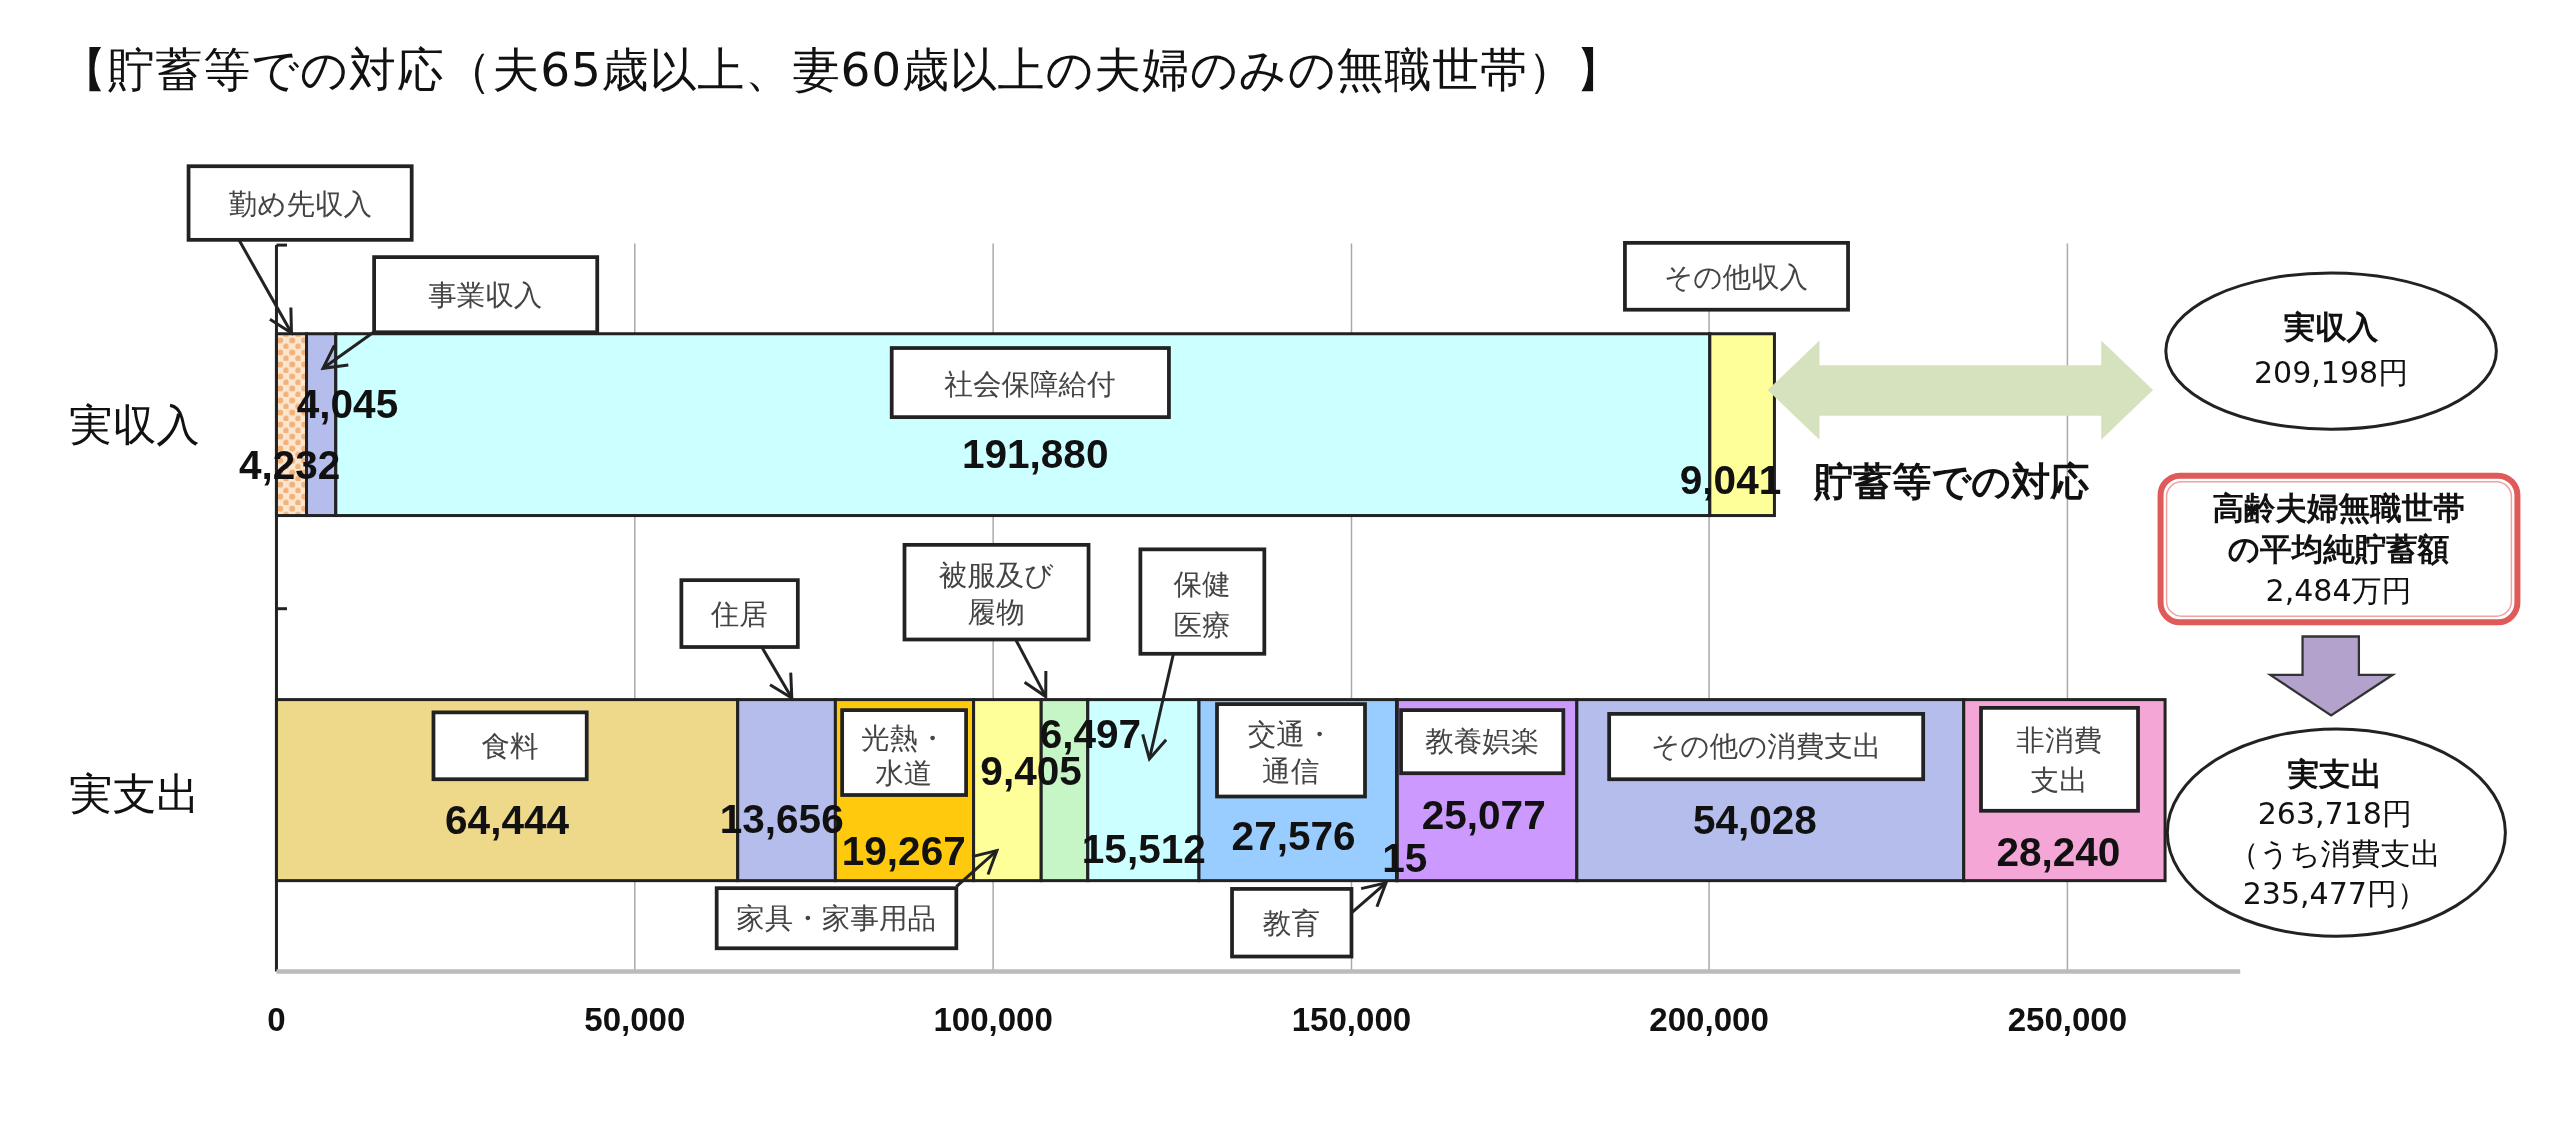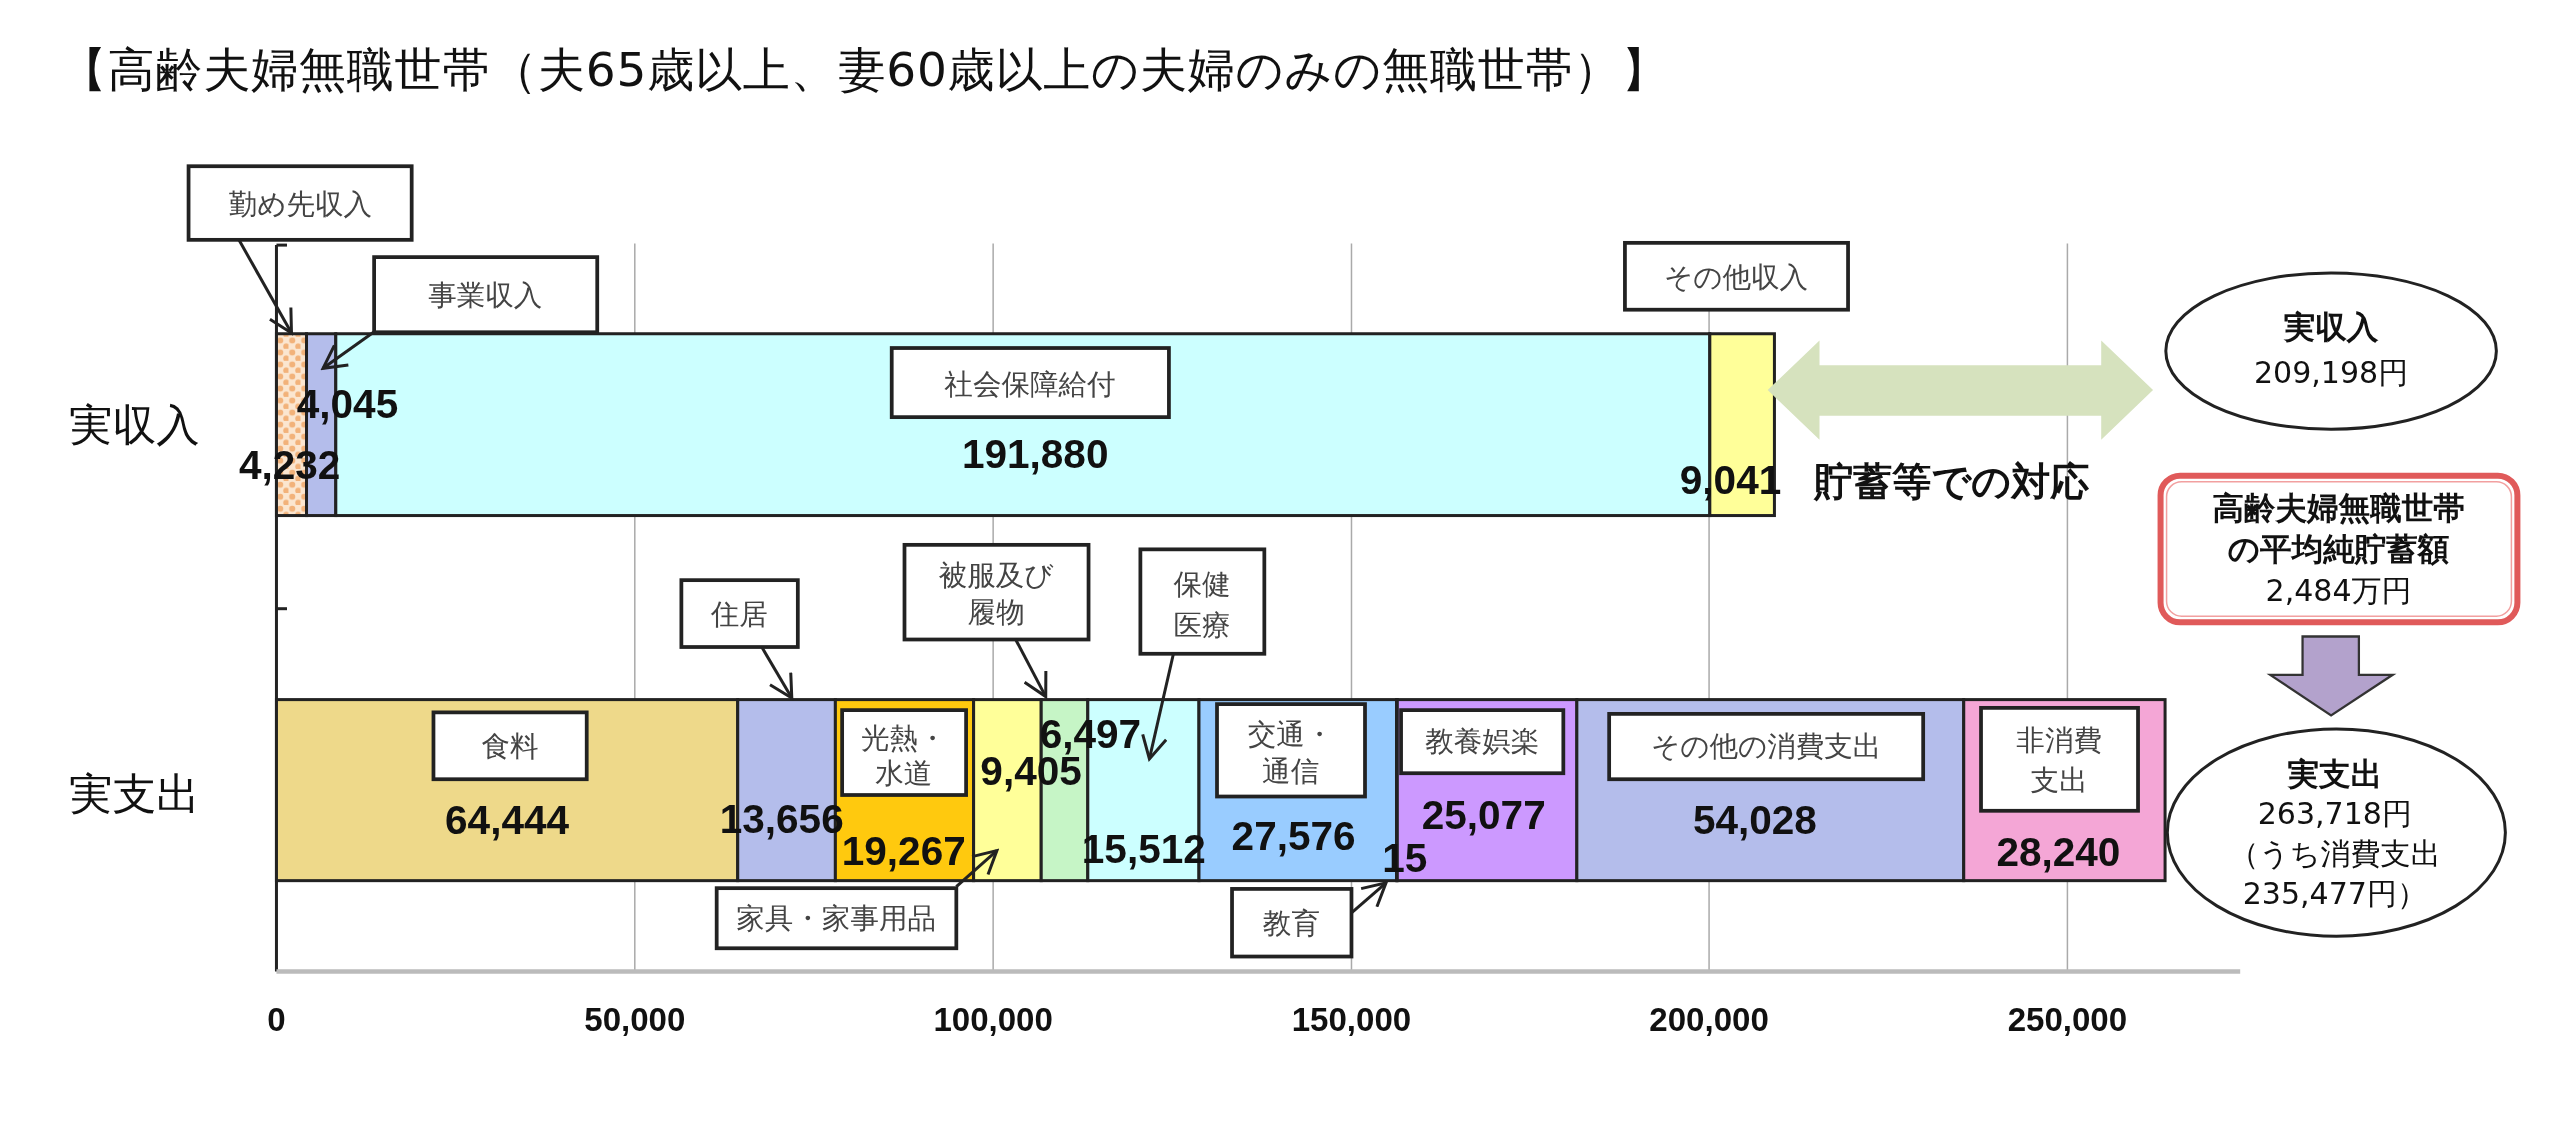--- a/index.html
+++ b/index.html
@@ -13,21 +13,21 @@
   .val-text { font-family:"Liberation Sans", sans-serif; font-weight:bold; font-size:54px; fill:#111; }
   .tick-text { font-family:"Liberation Sans", sans-serif; font-weight:bold; font-size:44px; fill:#111; }
   .cat-text { font-family:"DejaVu Sans", sans-serif; font-size:58px; fill:#111; }
   .note-text { font-family:"DejaVu Sans", sans-serif; font-size:40px; fill:#111; }
   .note-bold { font-family:"DejaVu Sans", sans-serif; font-size:42px; fill:#111; font-weight:bold; }
   .savings-text { font-family:"DejaVu Sans", sans-serif; font-size:52px; fill:#111; font-weight:bold; }
 </style>
 </head>
 <body>
 
-<div id="chart-title">【高齢夫婦無職世帯（夫65歳以上、妻60歳以上の夫婦のみの無職世帯）】</div>
+<div id="chart-title">【貯蓄等での対応（夫65歳以上、妻60歳以上の夫婦のみの無職世帯）】</div>
 
 <svg width="2576" height="1122" viewBox="0 0 3429 1493">
   <defs>
     <pattern id="dotpat" width="16" height="16" patternUnits="userSpaceOnUse">
       <rect width="16" height="16" fill="#FBE6D0"></rect>
       <circle cx="5" cy="5" r="4" fill="#F2B27A"></circle>
       <circle cx="13" cy="13" r="4" fill="#F2B27A"></circle>
     </pattern>
     <marker id="ah" markerWidth="14" markerHeight="14" refX="12" refY="7" orient="auto" markerUnits="userSpaceOnUse" viewBox="0 0 14 14">
       <path d="M0,0 L12,7 L0,14" fill="none" stroke="#222" stroke-width="2.5"></path>

